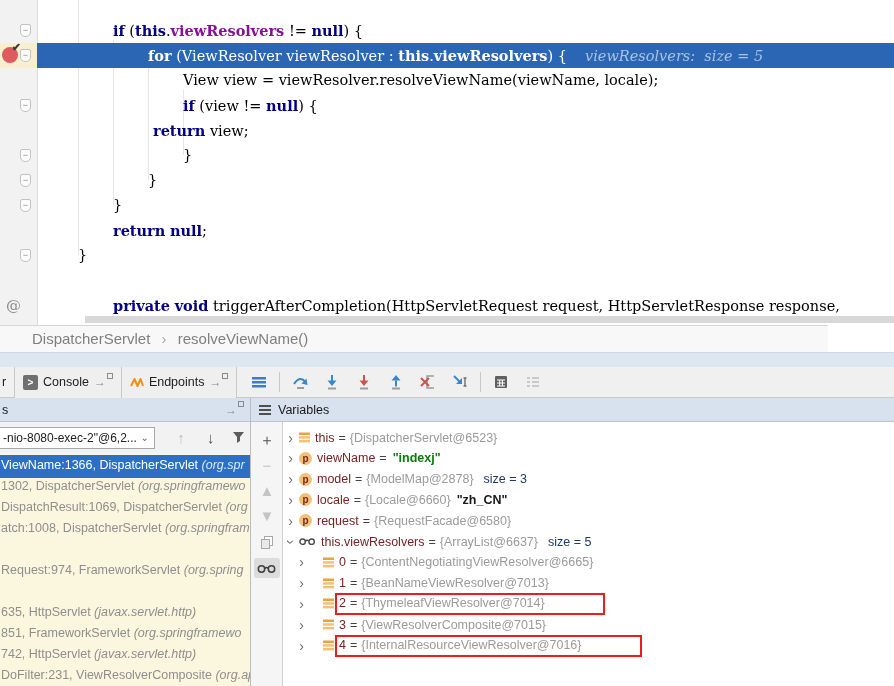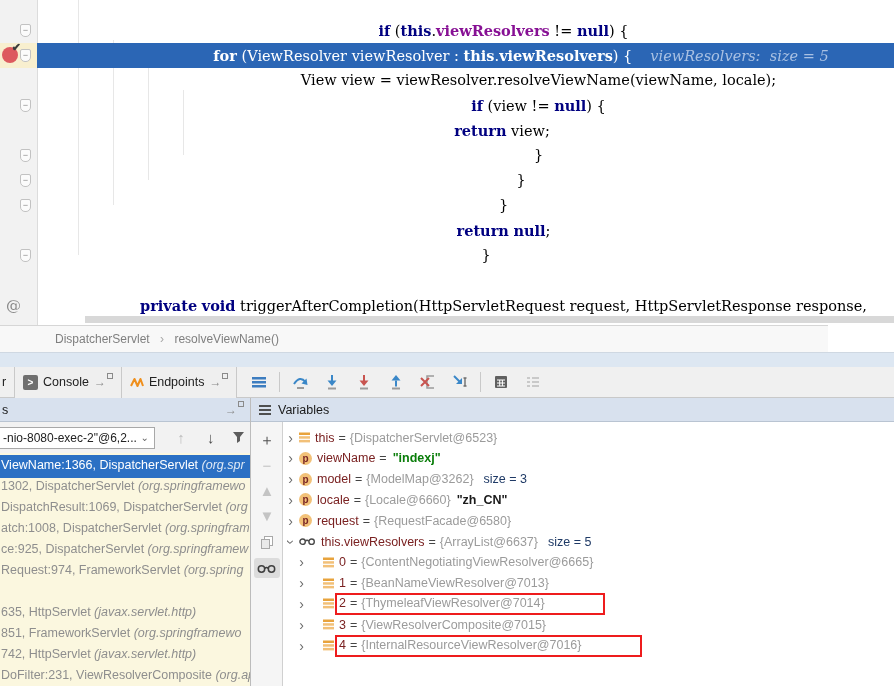--- a/index.html
+++ b/index.html
@@ -5,38 +5,38 @@
   html,body{margin:0;padding:0;}
   body{width:894px;height:686px;position:relative;overflow:hidden;background:#fff;
        font-family:"Liberation Sans",sans-serif;-webkit-font-smoothing:antialiased;}
 
   
   #editor{position:absolute;left:0;top:0;width:894px;height:325px;background:#fff;}
   #gutter{position:absolute;left:0;top:0;width:37px;height:325px;background:#f2f2f2;border-right:1px solid #dcdcdc;}
   .gutter-exec{position:absolute;left:0;width:37px;height:25px;background:#f8efcf;}
   .indent-guide{position:absolute;width:1px;background:#e7e7e7;z-index:1;}
   .code-line{position:absolute;left:37px;right:0;height:25px;line-height:25px;white-space:pre;z-index:2;
-             font-family:"DejaVu Serif","Liberation Serif",serif;font-size:14.5px;color:#000;text-align:center;}
+             font-family:"DejaVu Serif","Liberation Serif",serif;font-size:14.5px;color:#000;}
   .code-line.exec{background:#2b66b5;color:#fff;}
   .seg-k{color:#000080;font-weight:bold;}
   .seg-f{color:#871094;font-weight:bold;}
   .seg-t{color:#000;}
   .seg-h{color:#808080;font-style:italic;margin-left:18px;}
   .exec .seg-k,.exec .seg-f,.exec .seg-t{color:#ffffff;}
   .exec .seg-h{color:#a9c1e3;}
   .gmark{position:absolute;left:20px;width:11px;height:13px;background:#fbfbfb;border:1px solid #c2c2c2;
          border-radius:2px 2px 5px 5px;box-sizing:border-box;color:#8a8a8a;font-size:9px;line-height:10px;text-align:center;z-index:3;}
   .bp{position:absolute;left:2px;width:16px;height:16px;border-radius:50%;background:#dd5a5e;z-index:3;}
   .bp i{position:absolute;right:-3px;top:-6px;font-style:normal;font-size:11px;color:#3c3c3c;font-weight:bold;}
   .at-glyph{position:absolute;left:6px;color:#8a8a8a;font-size:15px;font-family:"DejaVu Serif",serif;z-index:3;}
   #hscroll{position:absolute;left:85px;right:0;top:316px;height:7px;background:#d8d8d8;z-index:0;}
 
   
   #breadcrumb{position:absolute;left:0;top:325px;width:828px;height:27px;background:#f8f8f8;border-top:1px solid #d6d6d6;
-              box-sizing:border-box;line-height:26px;padding-left:55px;font-size:12px;color:#7f7f7f;}
+              box-sizing:border-box;line-height:26px;padding-left:32px;font-size:15px;color:#7f7f7f;}
   #breadcrumb .bc-sep{margin:0 7px;color:#a8a8a8;}
 
   
   #strip{position:absolute;left:0;top:352px;width:894px;height:15px;background:#dde7f2;border-top:1px solid #cfd8e2;box-sizing:border-box;}
 
   
   #tabrow{position:absolute;left:0;top:367px;width:894px;height:31px;background:#f0f0f0;border-bottom:1px solid #c9c9c9;
           box-sizing:border-box;display:flex;align-items:center;}
   .dtab{height:31px;display:flex;align-items:center;gap:5px;padding:0 8px;border-right:1px solid #c9c9c9;
         font-size:12.5px;color:#222;box-sizing:border-box;background:#efefef;}
@@ -120,21 +120,21 @@
       <div class="gmark" style="top: 174px;">−</div>
       <div class="gmark" style="top: 199px;">−</div>
       <div class="gmark" style="top: 249px;">−</div>
       <div class="at-glyph" style="top: 293px; line-height: 25px;">@</div>
     </div>
   <div id="code-lines">
       <div class="code-line" style="top: 18px; padding-left: 76px;"><span class="seg-k">if</span><span class="seg-t"> (</span><span class="seg-k">this</span><span class="seg-t">.</span><span class="seg-f">viewResolvers</span><span class="seg-t"> != </span><span class="seg-k">null</span><span class="seg-t">) {</span></div>
       <div class="code-line exec" style="top: 43px; padding-left: 111px;"><span class="seg-k">for</span><span class="seg-t"> (ViewResolver viewResolver : </span><span class="seg-k">this</span><span class="seg-t">.</span><span class="seg-f">viewResolvers</span><span class="seg-t">) {</span><span class="seg-h">viewResolvers:  size = 5</span></div>
       <div class="code-line" style="top: 68px; padding-left: 146px;"><span class="seg-t">View view = viewResolver.resolveViewName(viewName, locale);</span></div>
       <div class="code-line" style="top: 93px; padding-left: 146px;"><span class="seg-k">if</span><span class="seg-t"> (view != </span><span class="seg-k">null</span><span class="seg-t">) {</span></div>
-      <div class="code-line" style="top: 118px; padding-left: 73px;"><span class="seg-k">return</span><span class="seg-t"> view;</span></div>
+      <div class="code-line" style="top: 118px; padding-left: 116px;"><span class="seg-k">return</span><span class="seg-t"> view;</span></div>
       <div class="code-line" style="top: 143px; padding-left: 146px;"><span class="seg-t">}</span></div>
       <div class="code-line" style="top: 168px; padding-left: 111px;"><span class="seg-t">}</span></div>
       <div class="code-line" style="top: 193px; padding-left: 76px;"><span class="seg-t">}</span></div>
       <div class="code-line" style="top: 218px; padding-left: 76px;"><span class="seg-k">return</span><span class="seg-t"> </span><span class="seg-k">null</span><span class="seg-t">;</span></div>
       <div class="code-line" style="top: 243px; padding-left: 41px;"><span class="seg-t">}</span></div>
       <div class="code-line" style="top: 268px; padding-left: 6px;"></div>
       <div class="code-line" style="top: 293px; padding-left: 76px;"><span class="seg-k">private</span><span class="seg-t"> </span><span class="seg-k">void</span><span class="seg-t"> triggerAfterCompletion(HttpServletRequest request, HttpServletResponse response,</span></div>
     </div>
 </div>
 
@@ -259,21 +259,20 @@
       <svg width="13" height="13">
           <path d="M1 1 h11 l-4 5 v4 l-3 2 v-6 z" fill="#5d5d5d"></path>
         </svg>
     </span>
   </div>
   <div id="frames-list">
       <div class="frame-row selected" style="top: 2px;"><span class="meth">ViewName:1366, DispatcherServlet </span><span class="loc">(org.spr</span></div>
       <div class="frame-row" style="top: 23px;"><span class="meth">1302, DispatcherServlet </span><span class="loc">(org.springframewo</span></div>
       <div class="frame-row" style="top: 44px;"><span class="meth">DispatchResult:1069, DispatcherServlet </span><span class="loc">(org</span></div>
       <div class="frame-row" style="top: 65px;"><span class="meth">atch:1008, DispatcherServlet </span><span class="loc">(org.springfram</span></div>
-      <div class="frame-row" style="top: 86px;"><span class="meth">ce:925, DispatcherServlet </span><span class="loc">(org.springframew</span></div>
       <div class="frame-row" style="top: 107px;"><span class="meth">Request:974, FrameworkServlet </span><span class="loc">(org.spring</span></div>
       <div class="frame-row" style="top: 149px;"><span class="meth">635, HttpServlet </span><span class="loc">(javax.servlet.http)</span></div>
       <div class="frame-row" style="top: 170px;"><span class="meth">851, FrameworkServlet </span><span class="loc">(org.springframewo</span></div>
       <div class="frame-row" style="top: 191px;"><span class="meth">742, HttpServlet </span><span class="loc">(javax.servlet.http)</span></div>
       <div class="frame-row" style="top: 212px;"><span class="meth">DoFilter:231, ViewResolverComposite </span><span class="loc">(org.apa</span></div>
     </div>
 </div>
 
 <div id="vars-toolbar">
     <div class="vtb-icon " style="top: 8px;">＋</div>
@@ -312,21 +311,21 @@
       <span class="vicon">
         <span class="pcircle">p</span>
       </span>
       <span><span class="var-name">viewName</span><span class="var-eq">=</span><span class="var-str-green">"indexj"</span></span>
     </div>
     <div class="var-row lvl0" style="top: 46.6px;">
       <span class="chev">›</span>
       <span class="vicon">
         <span class="pcircle">p</span>
       </span>
-      <span><span class="var-name">model</span><span class="var-eq">=</span><span class="var-ref">{ModelMap@3262}</span><span class="var-size">size = 3</span></span>
+      <span><span class="var-name">model</span><span class="var-eq">=</span><span class="var-ref">{ModelMap@2878}</span><span class="var-size">size = 3</span></span>
     </div>
     <div class="var-row lvl0" style="top: 67.4px;">
       <span class="chev">›</span>
       <span class="vicon">
         <span class="pcircle">p</span>
       </span>
       <span><span class="var-name">locale</span><span class="var-eq">=</span><span class="var-ref">{Locale@6660}</span><span class="var-str-dark">"zh_CN"</span></span>
     </div>
     <div class="var-row lvl0" style="top: 88.2px;">
       <span class="chev">›</span>

